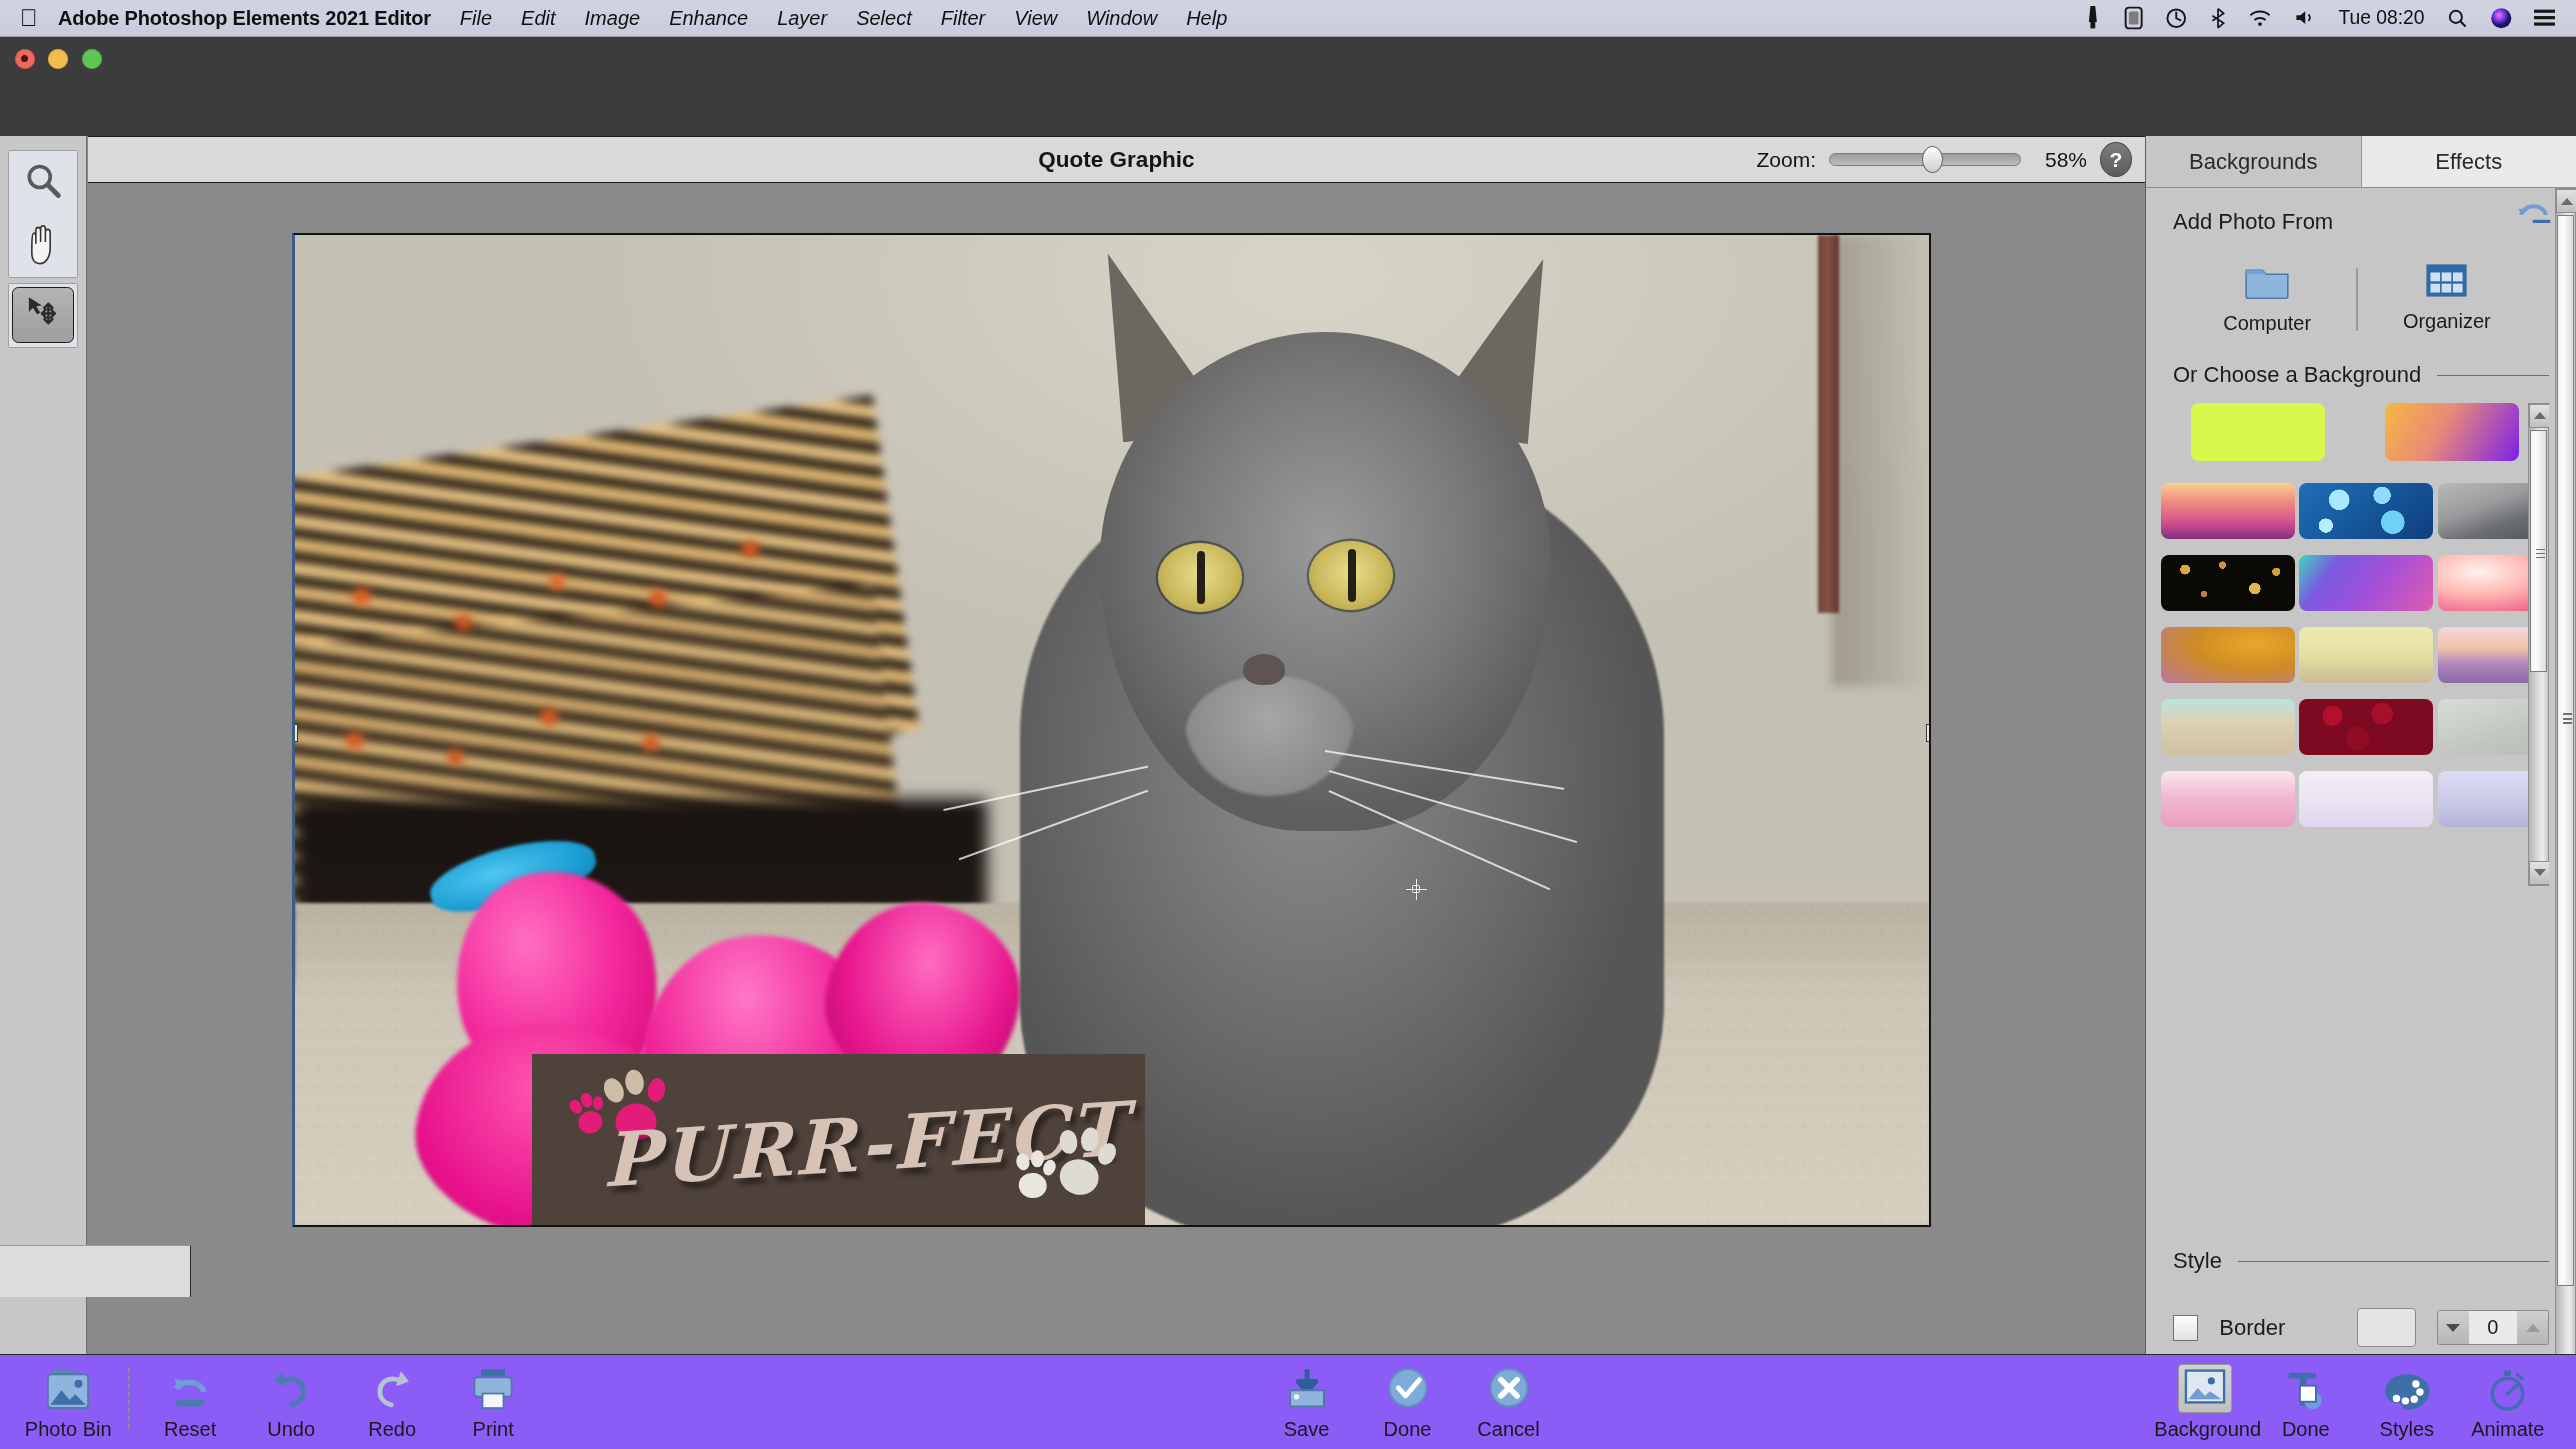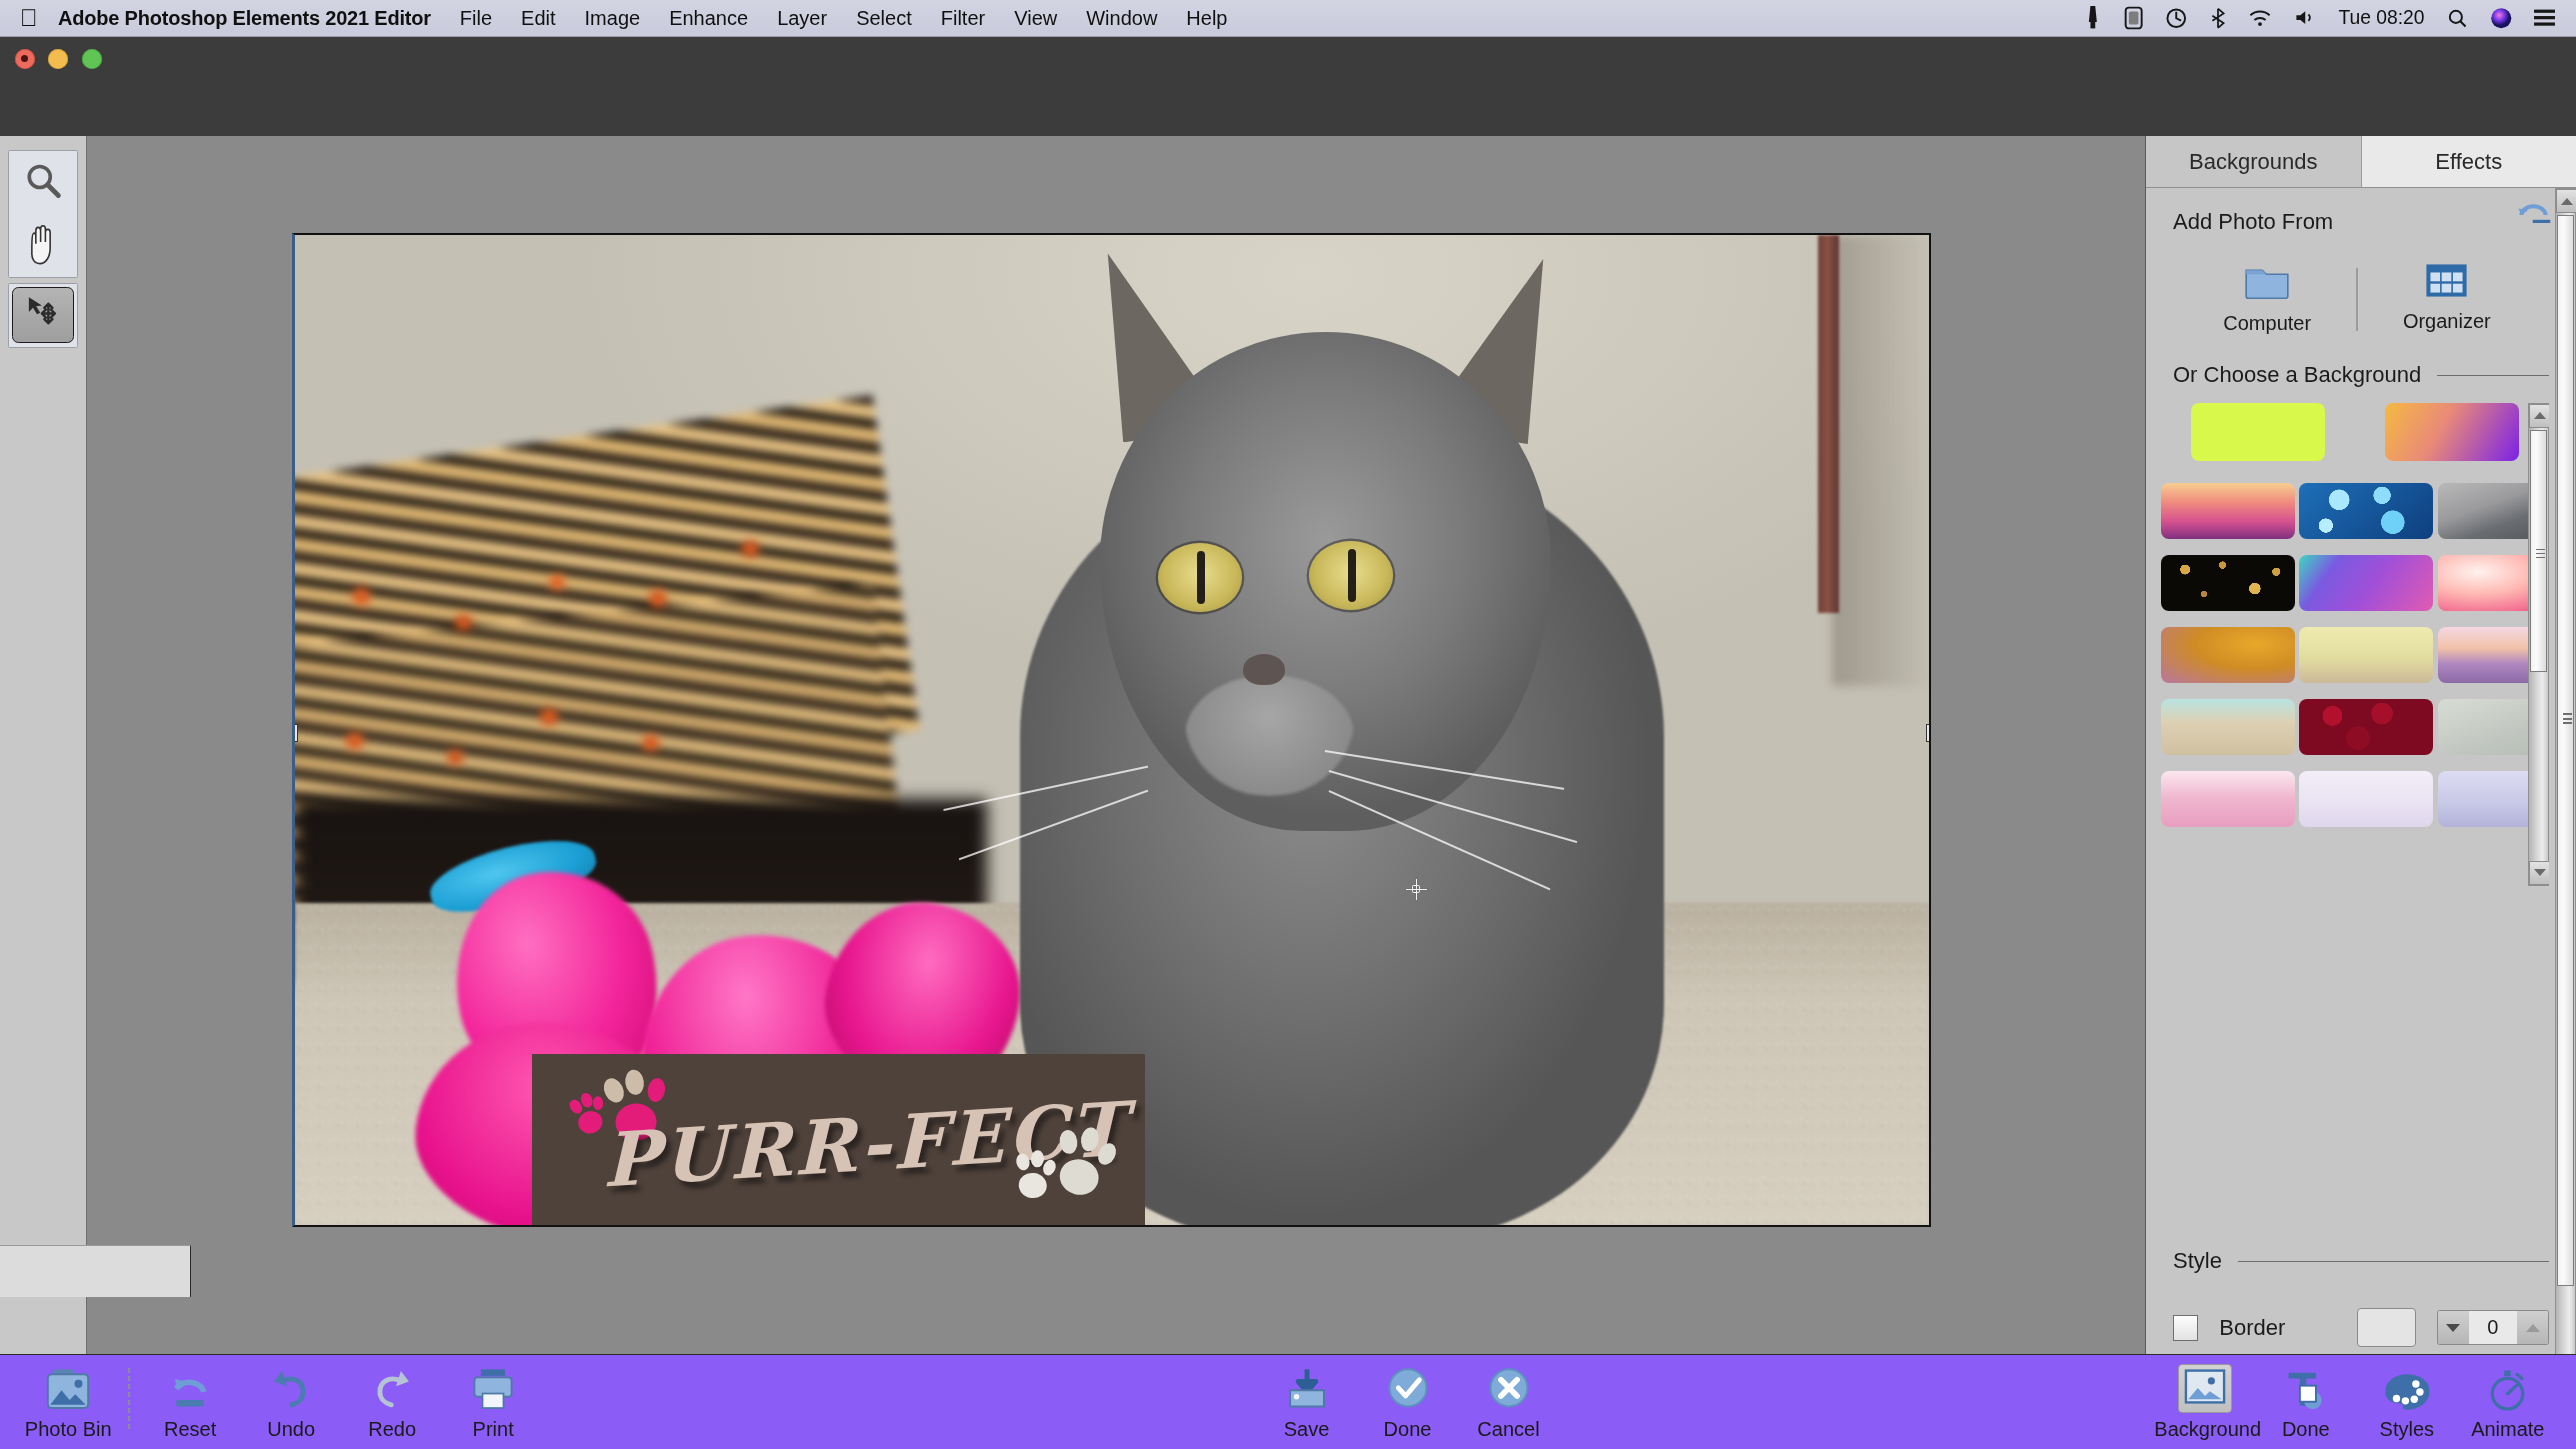--- a/index.html
+++ b/index.html
@@ -13,21 +13,21 @@
   
   #menubar {
     position: absolute; left: 0; top: 0; width: 2576px; height: 37px;
     background: linear-gradient(180deg,#d2d4e2 0%,#c9cbdc 100%);
     display: flex; align-items: center;
     border-bottom: 0.8px solid #9a9aa8;
     font-size: 20px; color: #101010;
   }
   #menubar .apple { width: 58px; text-align: center; font-size: 24px; line-height: 1; }
   #menubar .appname { font-weight: bold; margin-right: 29px; letter-spacing: -0.2px; }
-  #menubar .mi { margin-right: 29px; }
+  #menubar .mi { margin-right: 29px; font-style: italic; }
   #menubar .right { margin-left: auto; display: flex; align-items: center; gap: 22px; padding-right: 21px; }
   #menubar .right .sicon { display: inline-flex; align-items: center; justify-content: center; }
   #menubar .clock { font-size: 19.3px; }
 
   
   #appwin {
     position: absolute; left: 0; top: 37px; width: 2576px; height: 1412px;
     background: #3c3c3c;
   }
   #titlebar {
@@ -495,20 +495,32 @@
               <path d="M6 4l0 18 5-5 5 8 4-2-5-8 7-1z" fill="#2b2b2b"></path>
               <path d="M30 12v24M22 24h16M30 12l-5 5M30 12l5 5M30 36l-5-5M30 36l5-5M22 24l5-5M22 24l5 5M38 24l-5-5M38 24l-5 5" stroke="#2b2b2b" stroke-width="3" fill="none" stroke-linecap="round"></path>
             </svg>
           </span>
         </div>
       </div>
     </div>
 
     <div id="canvasarea">
 
+      <div id="docbar">
+        <div id="doctitle">Quote Graphic</div>
+        <div id="zoomwrap">
+          <span class="lbl">Zoom:</span>
+          <span class="slider">
+            <span class="track"></span>
+            <span class="knob" style="left: 93px;"></span>
+          </span>
+          <span id="zoompct">58%</span>
+          <span class="helpbtn">?</span>
+        </div>
+      </div>
 
       <div id="stage">
         <div id="artwork">
 
           <div class="ph-wall"></div>
           <div class="ph-doorshadow"></div>
           <div class="ph-doorframe"></div>
           <div class="ph-pillow"></div>
           <div class="ph-pillow2"></div>
           <div class="ph-dots"></div>

